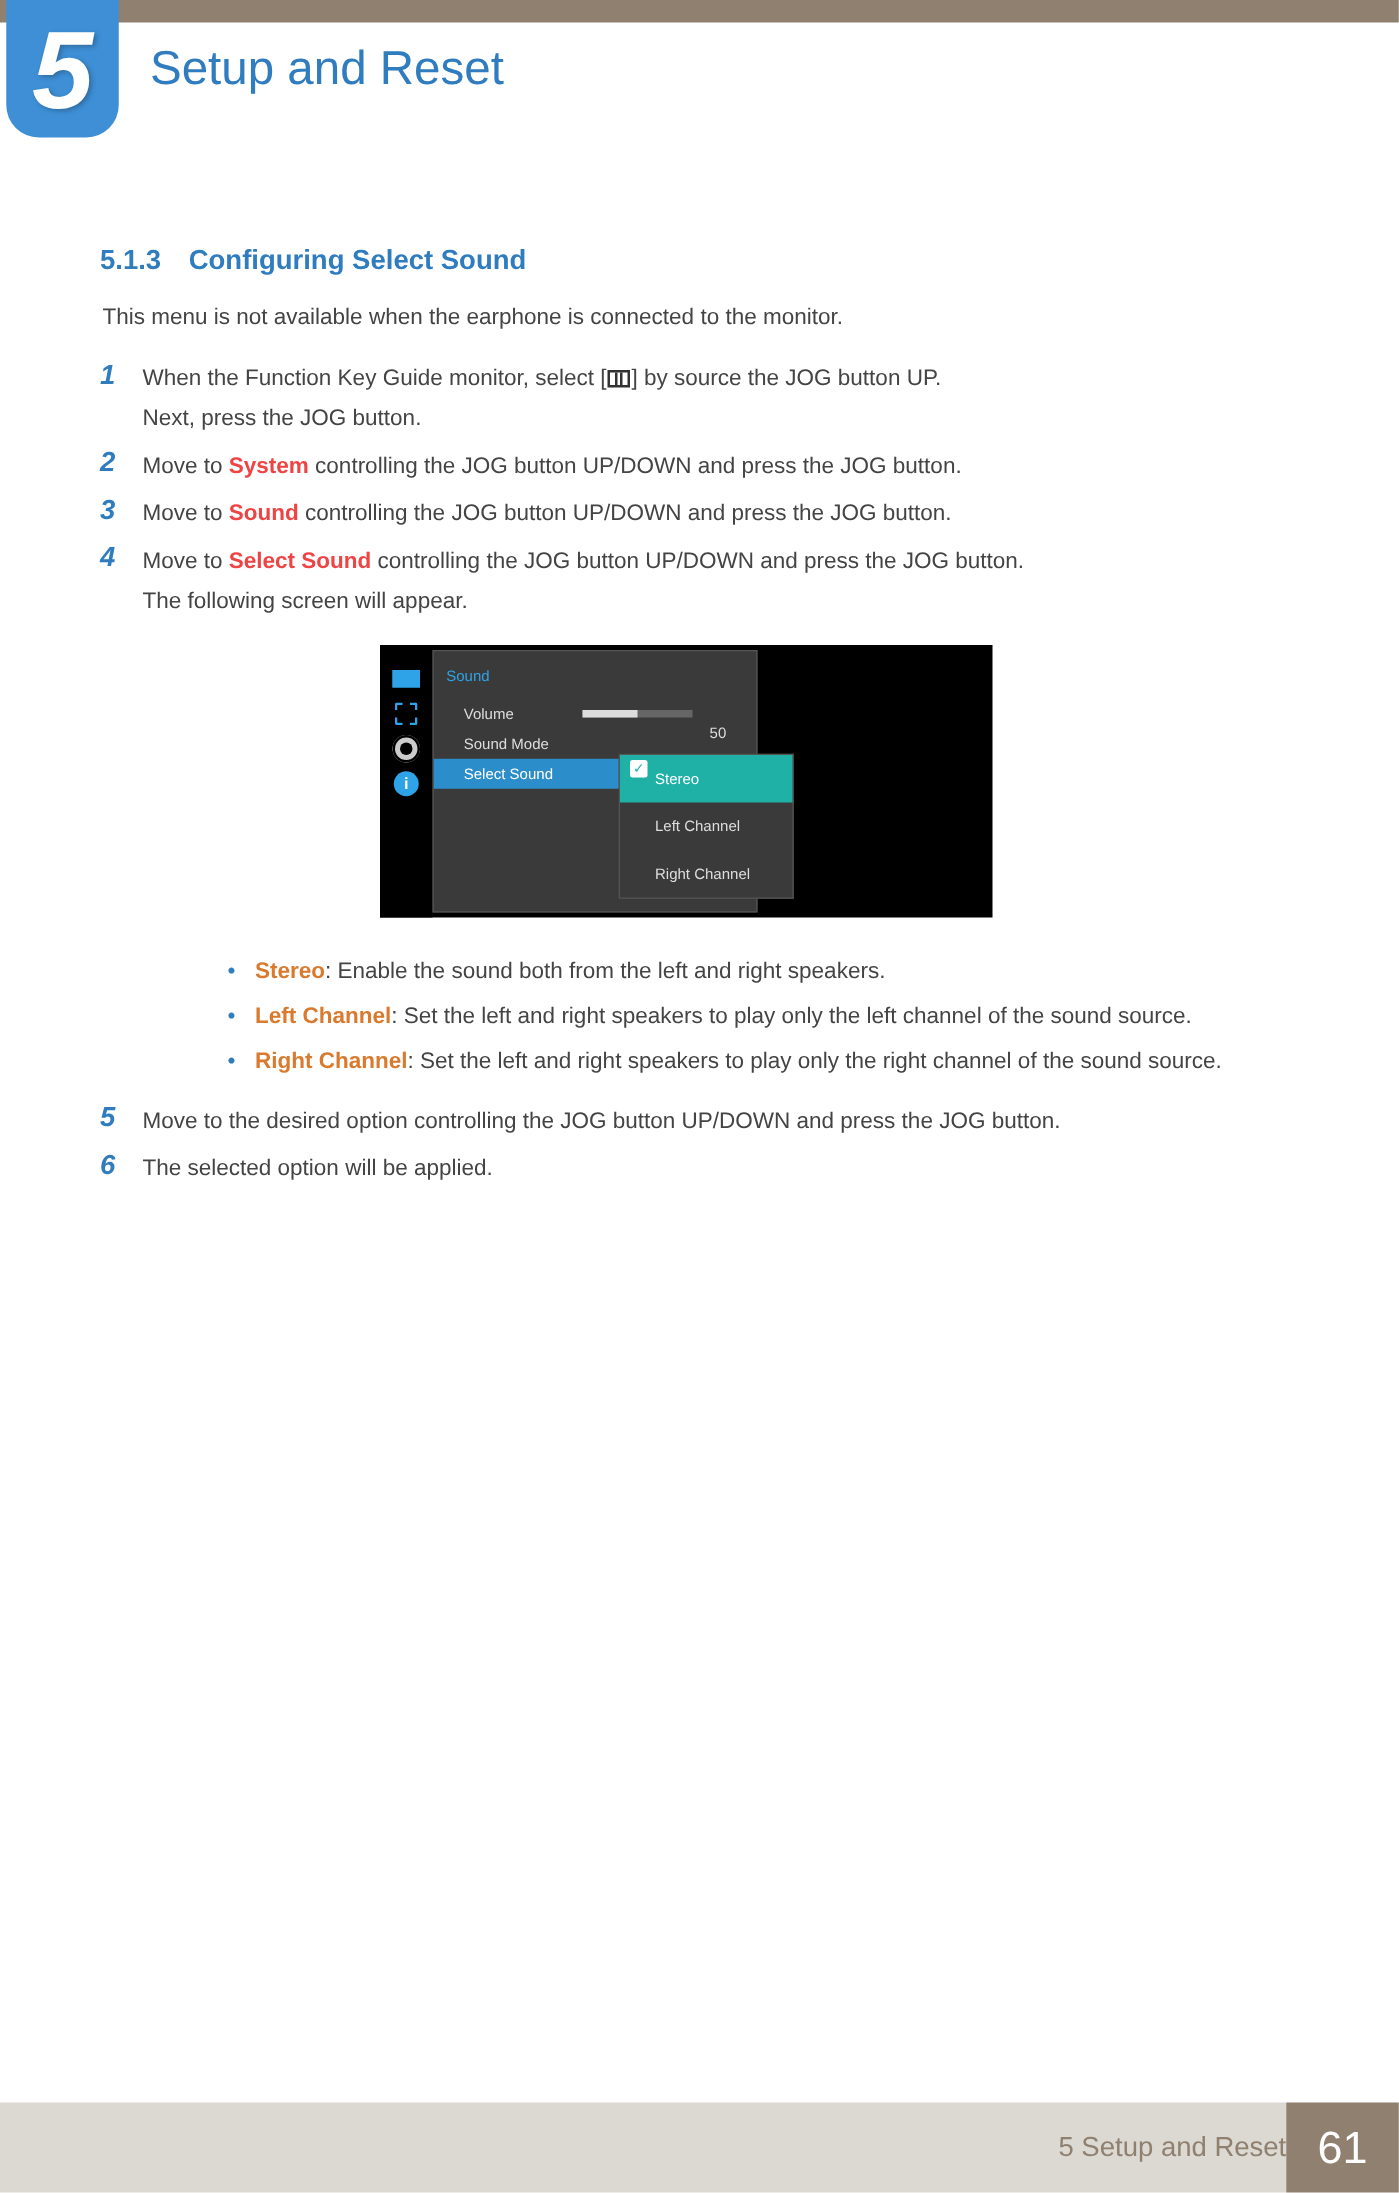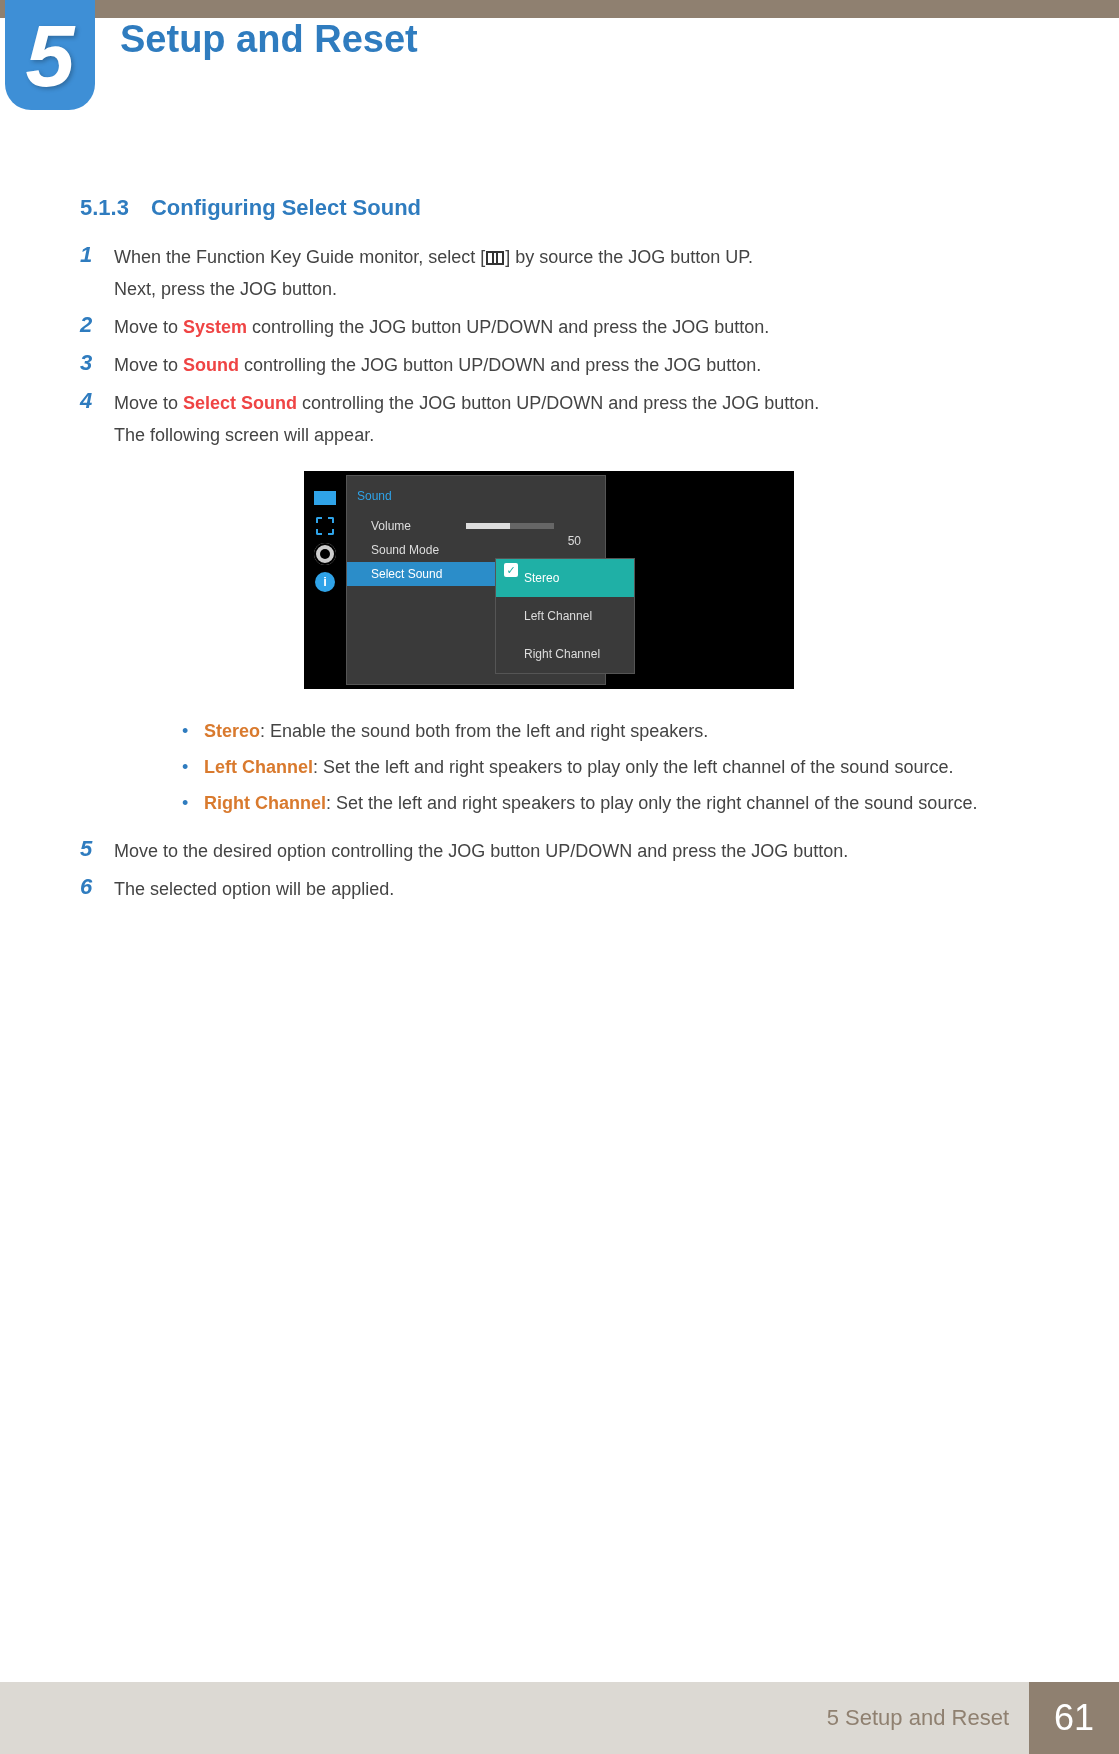--- a/index.html
+++ b/index.html
@@ -33,24 +33,24 @@
   }
   .chapter-tab .num {
     color: #fff;
     font-size: 88px;
     font-weight: bold;
     font-style: italic;
     text-shadow: 2px 2px 4px rgba(0,0,0,0.25);
   }
   .chapter-title {
     position: absolute;
-    top: 18px;
+    top: 34px;
     left: 120px;
     font-size: 38px;
-    font-weight: bold;
+    font-weight: normal;
     color: #2f7cbf;
   }
   .content {
     position: absolute;
     top: 195px;
     left: 80px;
     width: 960px;
   }
   .section-heading {
     color: #2f7cbf;
@@ -231,21 +231,20 @@
     height: 72px;
     display: flex;
     align-items: stretch;
   }
   .footer-left {
     flex: 1;
     background: #dcd9d3;
     display: flex;
     align-items: center;
     justify-content: flex-end;
-    padding-right: 20px;
   }
   .footer-left-text {
     color: #8f8070;
     font-size: 22px;
   }
   .footer-right {
     width: 90px;
     background: #8f8070;
     display: flex;
     align-items: center;
@@ -267,20 +266,21 @@
 </div>
 
 <div class="chapter-title">Setup and Reset</div>
 
 <div class="content">
 
   <div class="section-heading">
     <span class="sec-num">5.1.3</span><span>Configuring Select Sound</span>
   </div>
 
+  <p class="intro-text">This menu is not available when the earphone is connected to the monitor.</p>
 
   <ol class="steps">
     <li>
       <span class="step-num">1</span>
       <div class="step-body">
         <span>When the Function Key Guide monitor, select [</span><span class="menu-icon-inline"></span><span>] by source the JOG button UP.</span>
         <div class="para2">Next, press the JOG button.</div>
       </div>
     </li>
     <li>

